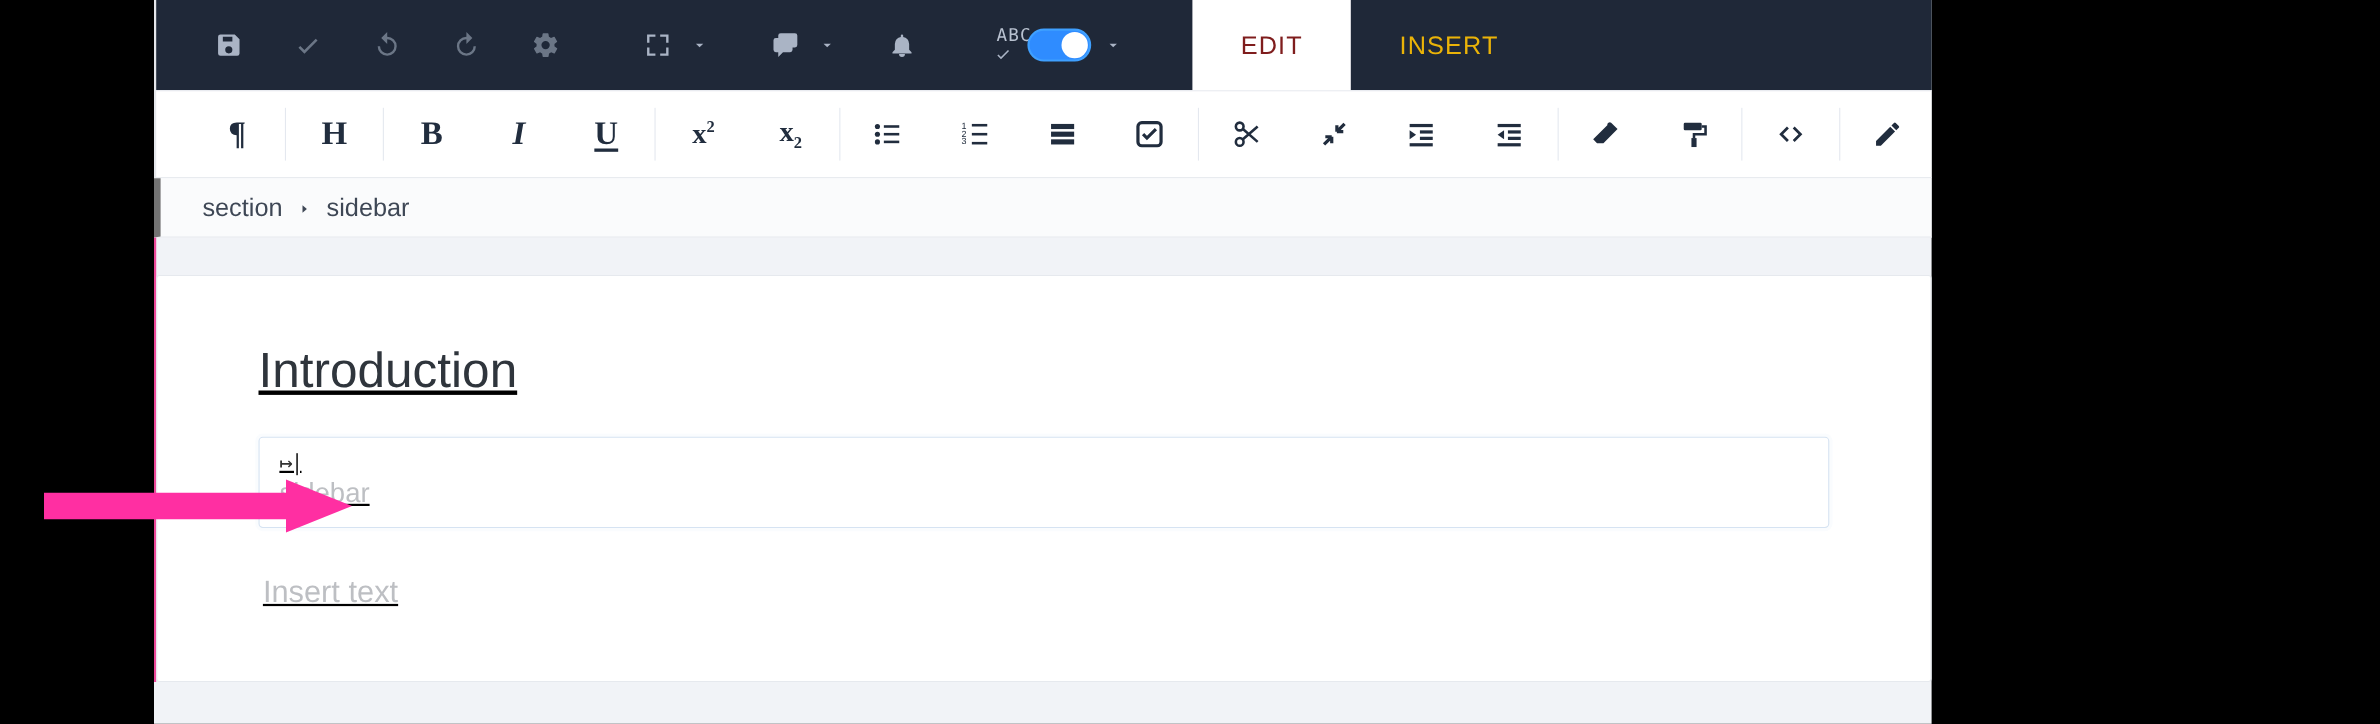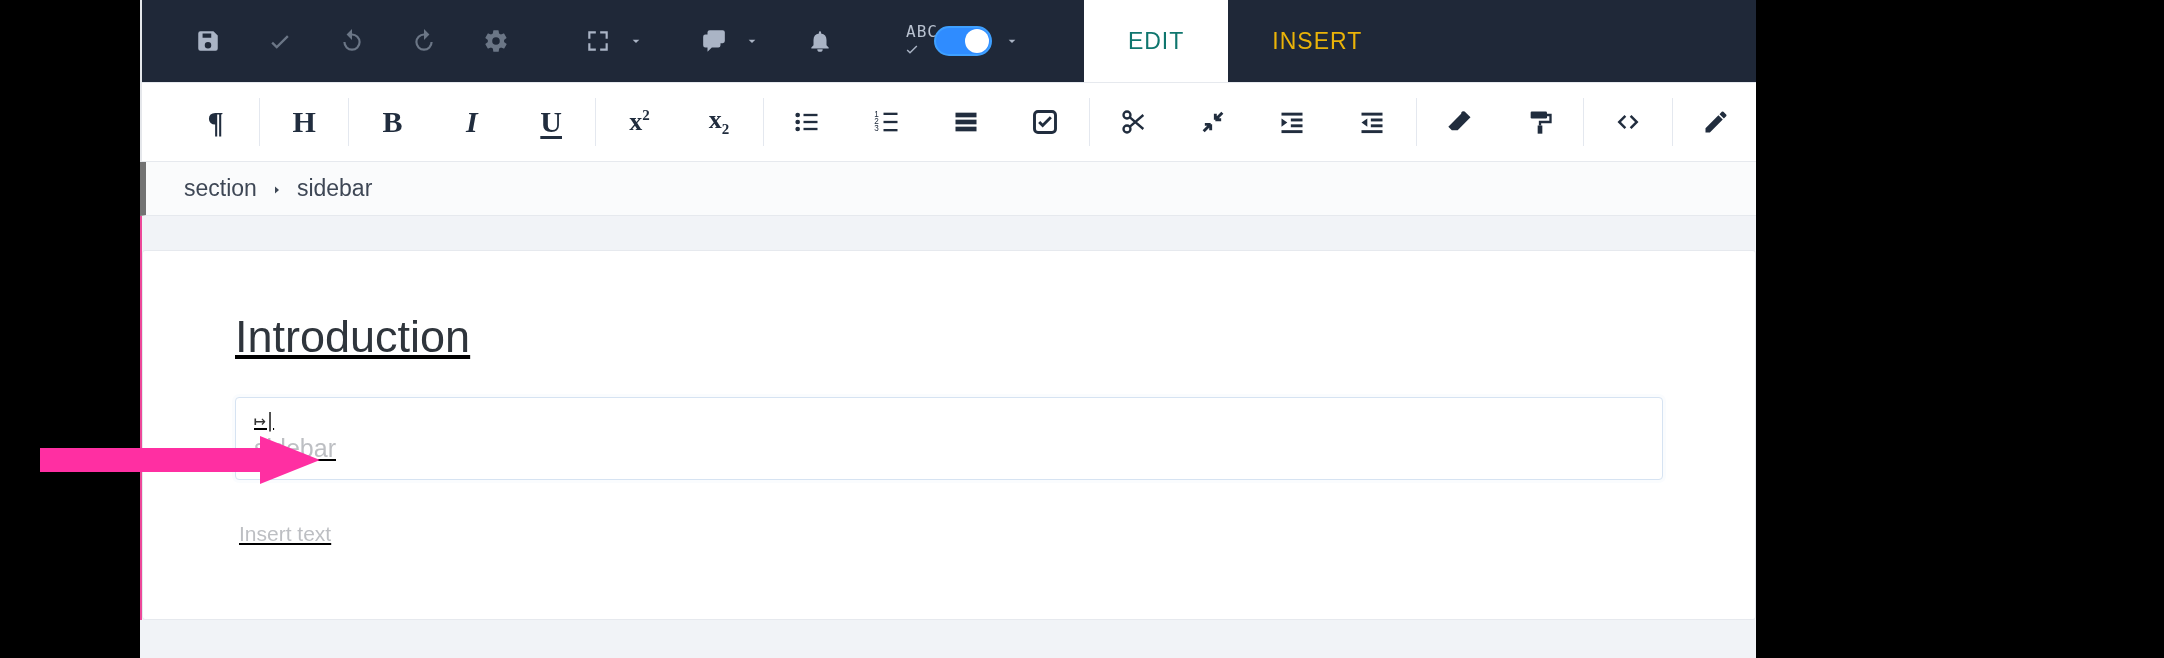--- a/index.html
+++ b/index.html
@@ -56,21 +56,21 @@
   .toggle .knob {
     width: 24px; height: 24px; border-radius: 50%;
     background: #fff; position: absolute; right: 1px; top: 1px;
   }
   .tabs { display: flex; height: 82px; margin-left: 60px; }
   .tab {
     display: flex; align-items: center; justify-content: center;
     padding: 0 44px; font-size: 23px; letter-spacing: 1px;
     color: #eab308; cursor: pointer;
   }
-  .tab.active { background: #fff; color: #0f766e; }
+  .tab.active { background: #fff; color: #7f1d1d; }
 
   
   .fmtbar {
     height: 80px; background: #fff; border-bottom: 1px solid #e6e9ee;
     border-top: 1px solid #e6e9ee;
     border-left: 2px solid #e5e7eb;
     display: flex; align-items: center;
     padding-left: 34px;
   }
   .fmtbtn {
@@ -113,21 +113,21 @@
     border: 1px solid #d6e3f2; border-radius: 4px;
     padding: 10px 18px 16px 18px;
     background: #fff;
     box-shadow: 0 0 0 3px rgba(150,190,240,0.05);
   }
   .tab-marker { font-family: monospace; font-size: 20px; color: #333; letter-spacing: -2px; }
   .sb-label {
     color: #bdbfc3; font-size: 25px; margin-top: 2px;
   }
   .insert-text {
-    color: #bdbfc3; font-size: 21px; margin-top: 42px; margin-left: 4px;
+    color: #bdbfc3; font-size: 28px; margin-top: 42px; margin-left: 4px;
   }
 
   
   .arrow {
     position: absolute; left: -100px; top: 432px;
     width: 280px; height: 56px;
     pointer-events: none;
   }
 
   .clickable { cursor: pointer; }

